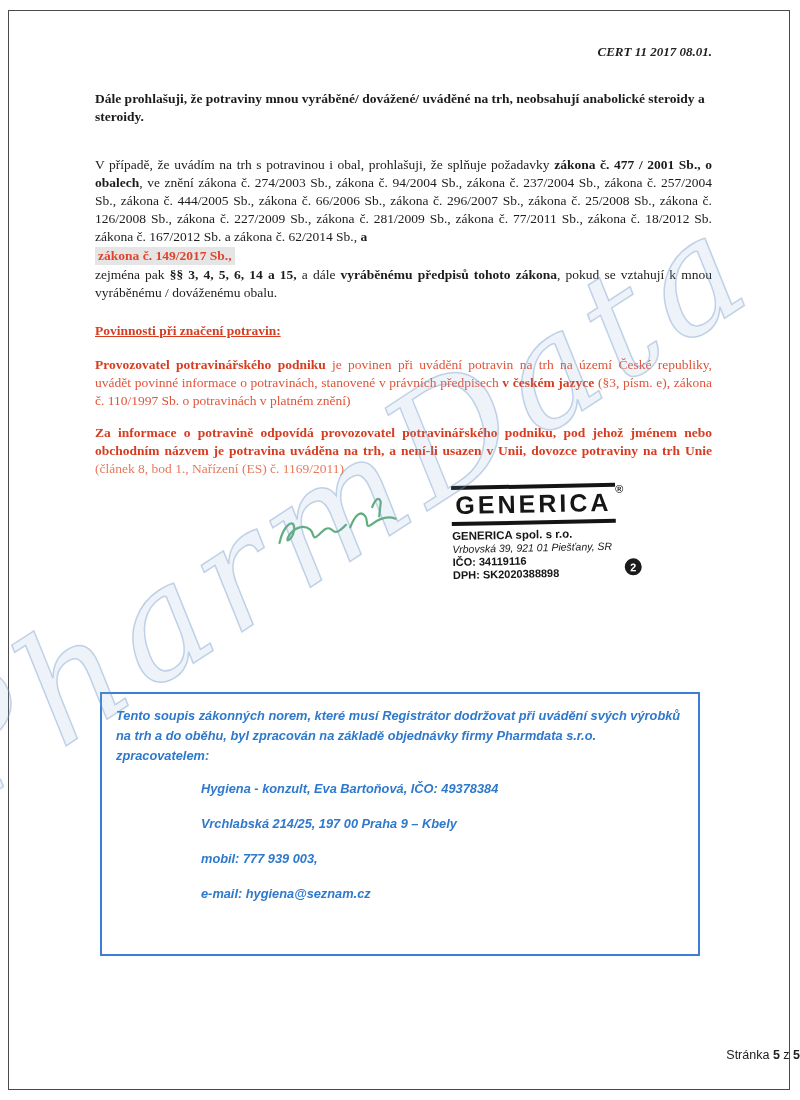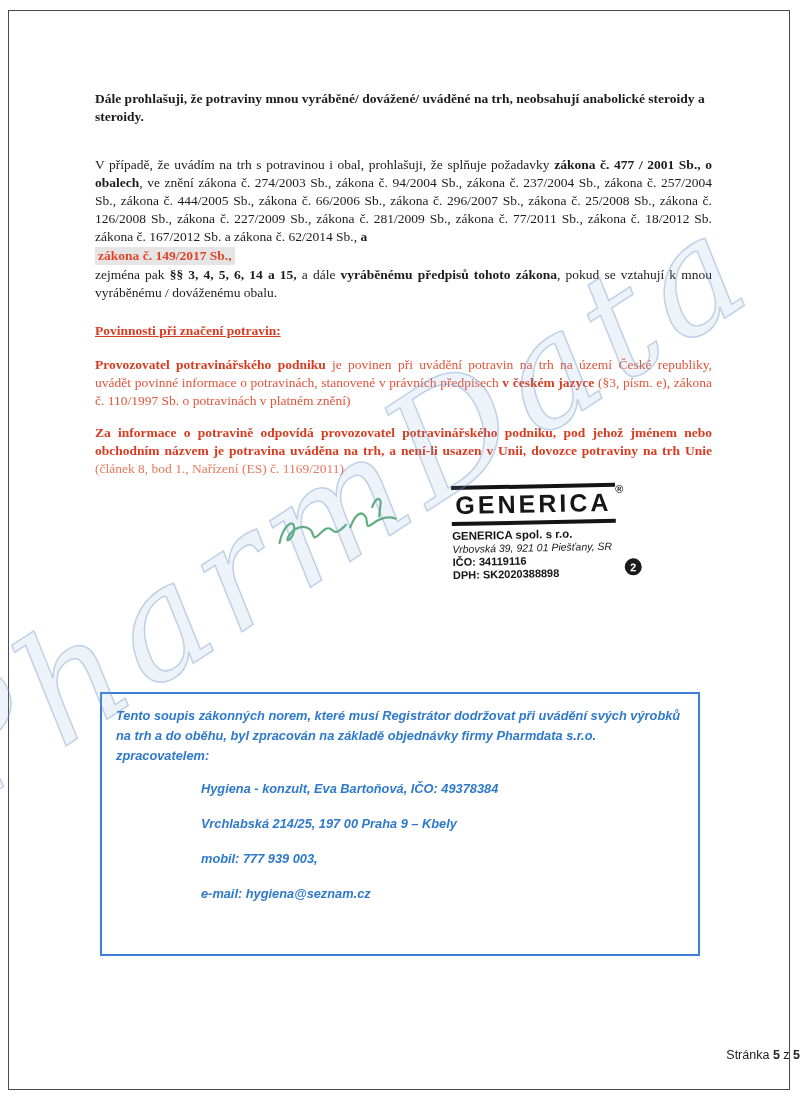--- a/index.html
+++ b/index.html
@@ -101,20 +101,21 @@
 </style>
 </head>
 <body>
 
 <div class="sheet">
 
   <div class="sheet-border"></div>
 
   <div class="watermark">PharmData</div>
 
+  <div class="header-right">CERT 11 2017 08.01.</div>
 
   <p class="block decl">Dále prohlašuji, že potraviny mnou vyráběné/ dovážené/ uváděné na trh, neobsahují anabolické steroidy a steroidy.</p>
 
   <div class="block packaging">
     <p class="justify"><span>V případě, že uvádím na trh s potravinou i obal, prohlašuji, že splňuje požadavky </span><b>zákona č. 477 / 2001 Sb., o obalech</b><span>, ve znění zákona č. 274/2003 Sb., zákona č. 94/2004 Sb., zákona č. 237/2004 Sb., zákona č. 257/2004 Sb., zákona č. 444/2005 Sb., zákona č. 66/2006 Sb., zákona č. 296/2007 Sb., zákona č. 25/2008 Sb., zákona č. 126/2008 Sb., zákona č. 227/2009 Sb., zákona č. 281/2009 Sb., zákona č. 77/2011 Sb., zákona č. 18/2012 Sb. zákona č. 167/2012 Sb. a zákona č. 62/2014 Sb., </span><b>a</b></p>
     <div class="highlight-line"><span class="highlight">zákona č. 149/2017 Sb.,</span></div>
     <p class="justify"><span>zejména pak </span><b>§§ 3, 4, 5, 6, 14 a 15,</b><span> a dále </span><b>vyráběnému předpisů tohoto zákona</b><span>, pokud se vztahují k mnou vyráběnému / dováženému obalu.</span></p>
   </div>
 
   <div class="block labeling">

